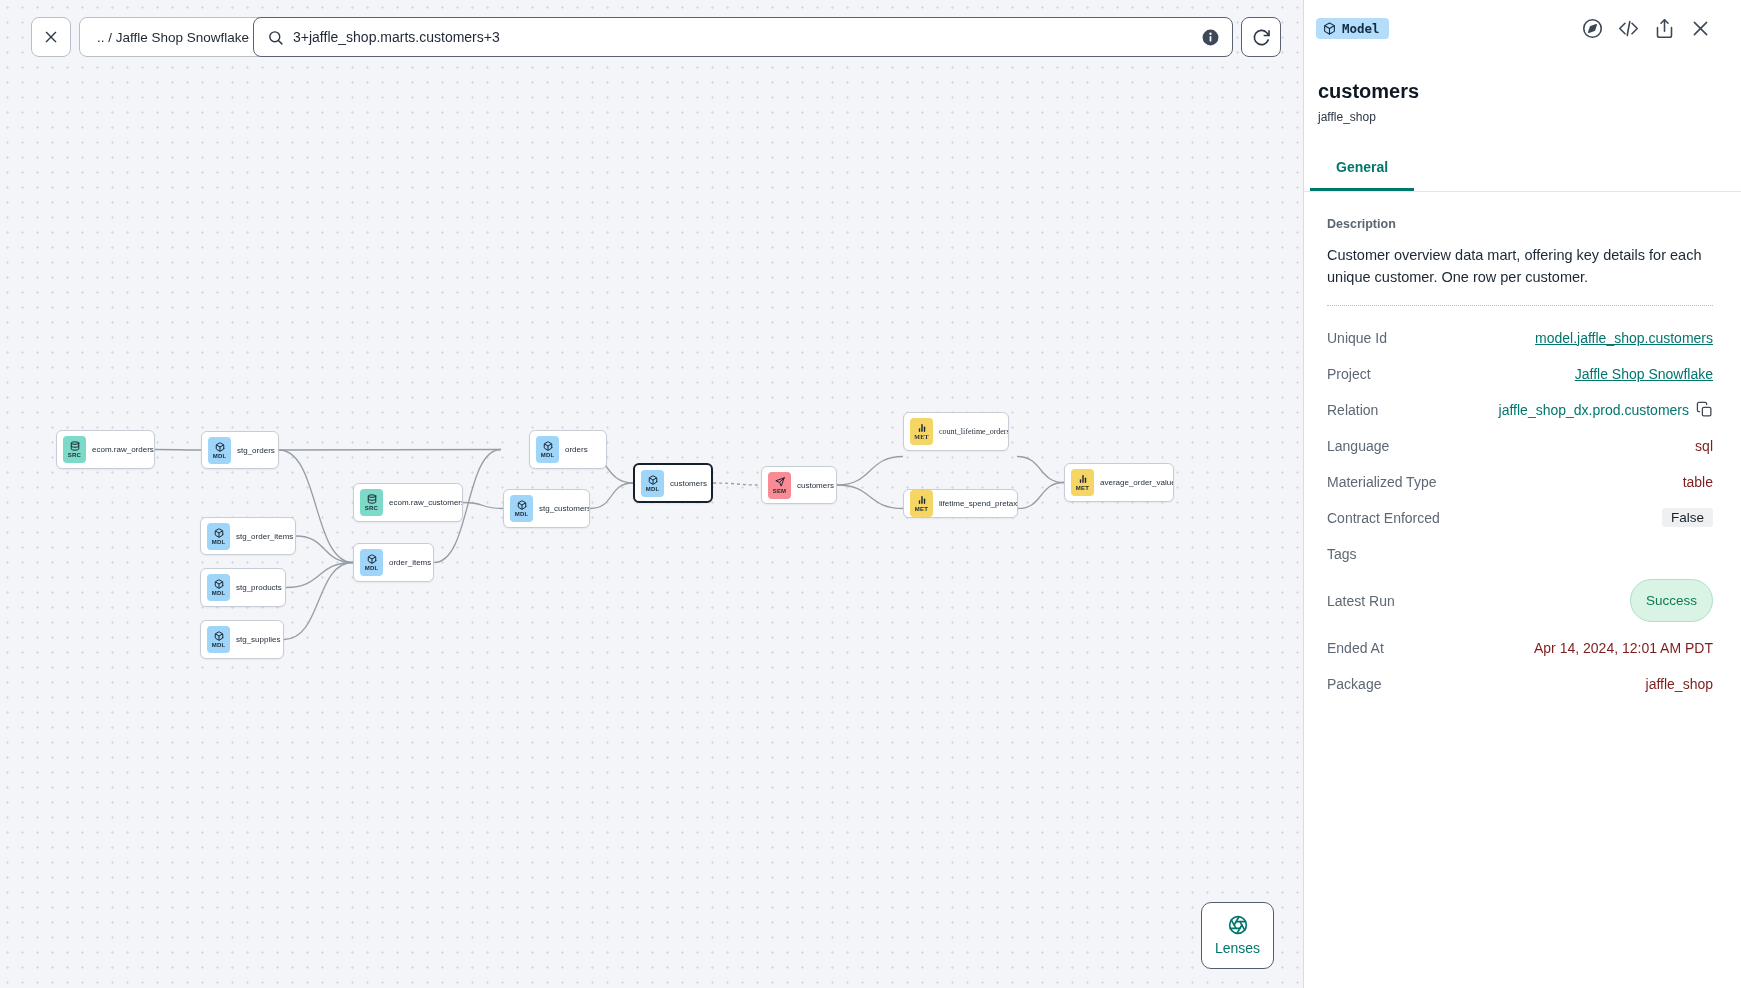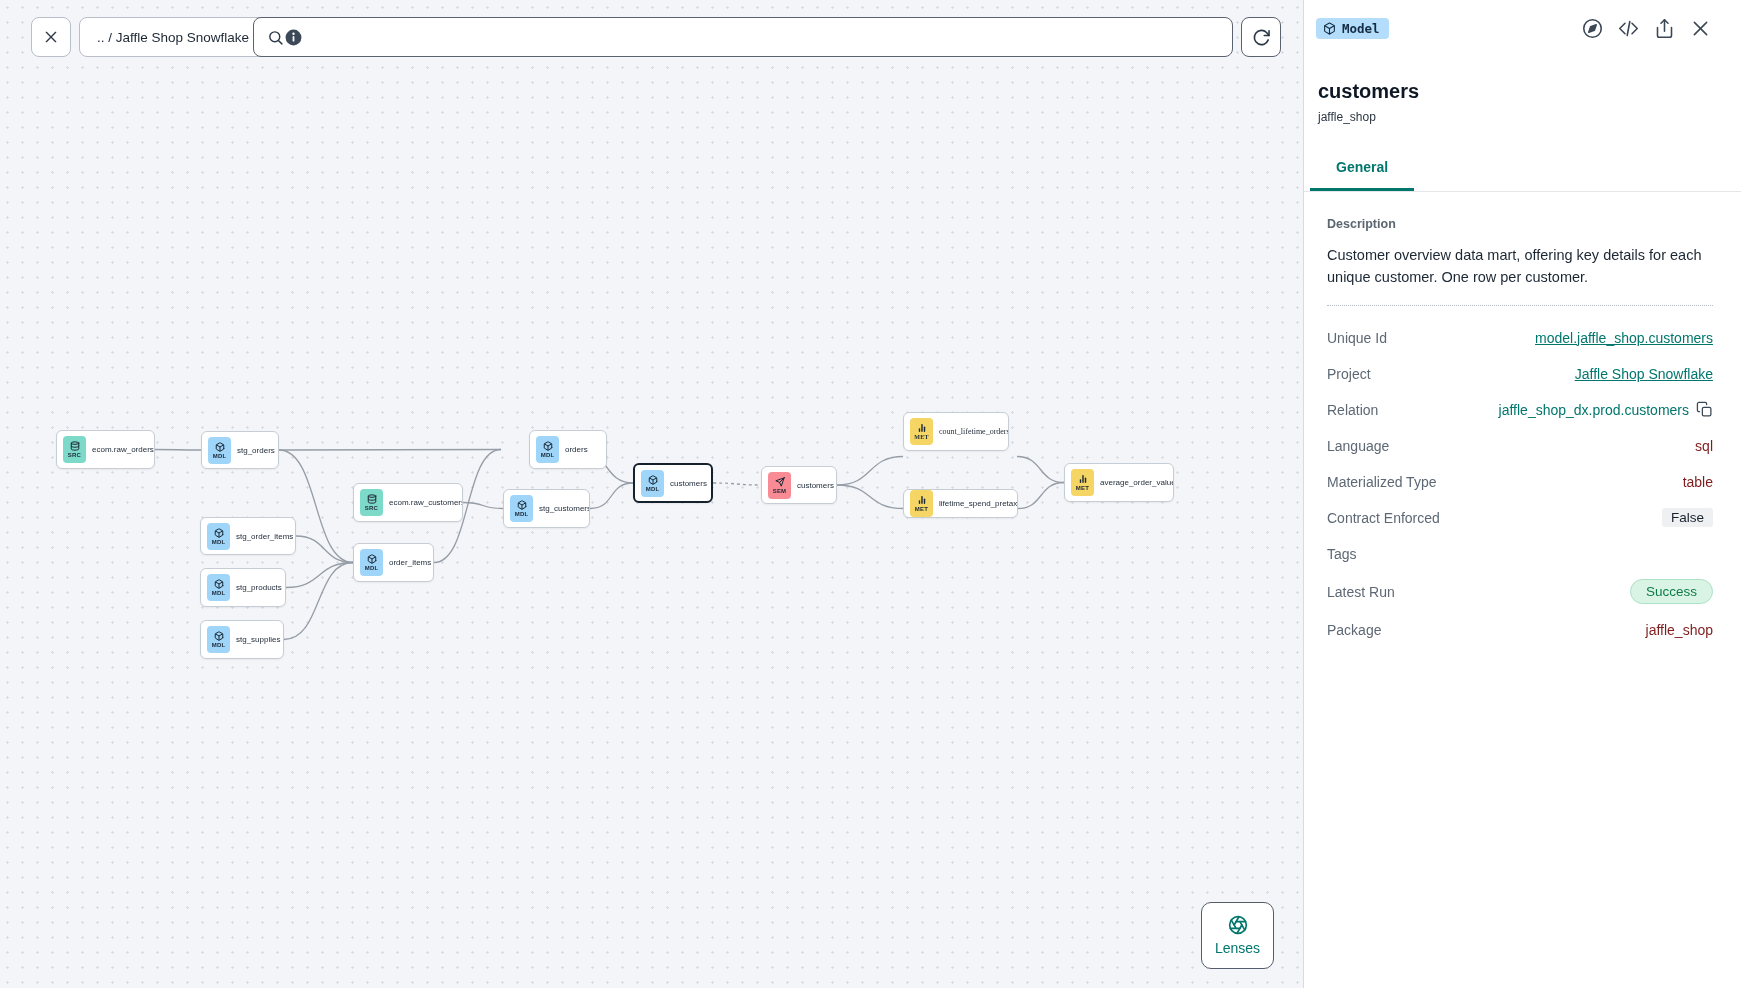--- a/index.html
+++ b/index.html
@@ -72,21 +72,21 @@
   .field-row { display:flex; justify-content:space-between; align-items:center; min-height:21px; margin-bottom:15px; }
   .flabel { font-size:14px; color:var(--label); }
   .fvalwrap { display:flex; align-items:center; gap:7px; }
   .fval { font-size:14px; color:#7f1d1d; }
   .fval.link { color:var(--accent); text-decoration:underline; cursor:pointer; }
   .fval.teal { color:var(--accent); }
   .copy { width:17px; height:17px; cursor:pointer; }
   .copy svg { width:17px; height:17px; stroke:#3c4856; fill:none; stroke-width:1.8; stroke-linecap:round; stroke-linejoin:round; }
   .fbadge { font-size:13.5px; color:#18222e; background:#eef0f2; border-radius:3px; padding:2px 9px; }
   .fpill { font-size:13.5px; color:#0e7a4b; background:#d9f4e4; border:1px solid #abe2c5;
-    border-radius:999px; padding:4px 15px; }
+    border-radius:999px; padding:13px 15px; }
 </style>
 </head>
 <body>
 
 <div id="canvas">
   <svg id="dag-edges" width="1303" height="988">
       <path d="M 155 449.5 C 180.3 449.5, 175.7 450, 201 450" fill="none" stroke="#959da7" stroke-width="1.3"></path>
       <path d="M 279 450 C 401.1 450, 378.9 449.5, 501 449.5" fill="none" stroke="#959da7" stroke-width="1.3"></path>
       <path d="M 279 450 C 319.7 450, 312.3 562.5, 353 562.5" fill="none" stroke="#959da7" stroke-width="1.3"></path>
       <path d="M 296 536 C 327.35 536, 321.65 562.5, 353 562.5" fill="none" stroke="#959da7" stroke-width="1.3"></path>
@@ -265,20 +265,21 @@
       </svg>
   </div>
   <div class="tbtn" id="breadcrumb">
     <span>.. / Jaffle Shop Snowflake</span>
   </div>
   <div id="searchbar">
     <svg class="ticon" width="17" height="17" viewBox="0 0 24 24">
       <circle cx="11" cy="11" r="7"></circle>
         <line x1="16.5" y1="16.5" x2="21" y2="21"></line>
       </svg>
+    <input type="text" value="3+jaffle_shop.marts.customers+3" style="">
     <svg width="19" height="19" viewBox="0 0 24 24">
       <circle cx="12" cy="12" r="10" fill="#3d4958"></circle>
       <circle cx="12" cy="7.3" r="1.5" fill="#fff"></circle>
       <rect x="10.9" y="10" width="2.2" height="7.2" rx="1.1" fill="#fff"></rect>
       </svg>
   </div>
   <div class="tbtn" id="refresh-btn">
     <svg class="ticon" width="19" height="19" viewBox="0 0 24 24">
       <polyline points="21.5 3.5 21.5 9.5 15.5 9.5"></polyline>
       <path d="M20.49 15a9 9 0 1 1-2.12-9.36L21.5 9.5"></path>
@@ -393,20 +394,26 @@
             <span class="fval"></span>
           </span>
         </div>
         <div class="field-row">
           <span class="flabel">Latest Run</span>
           <span class="fvalwrap">
             <span class="fpill">Success</span>
           </span>
         </div>
         <div class="field-row">
+          <span class="flabel">Ended At</span>
+          <span class="fvalwrap">
+            <span class="fval">Apr 14, 2024, 12:01 AM PDT</span>
+          </span>
+        </div>
+        <div class="field-row">
           <span class="flabel">Package</span>
           <span class="fvalwrap">
             <span class="fval">jaffle_shop</span>
           </span>
         </div>
       </div>
   </div>
 </div>
 
 </body></html>

